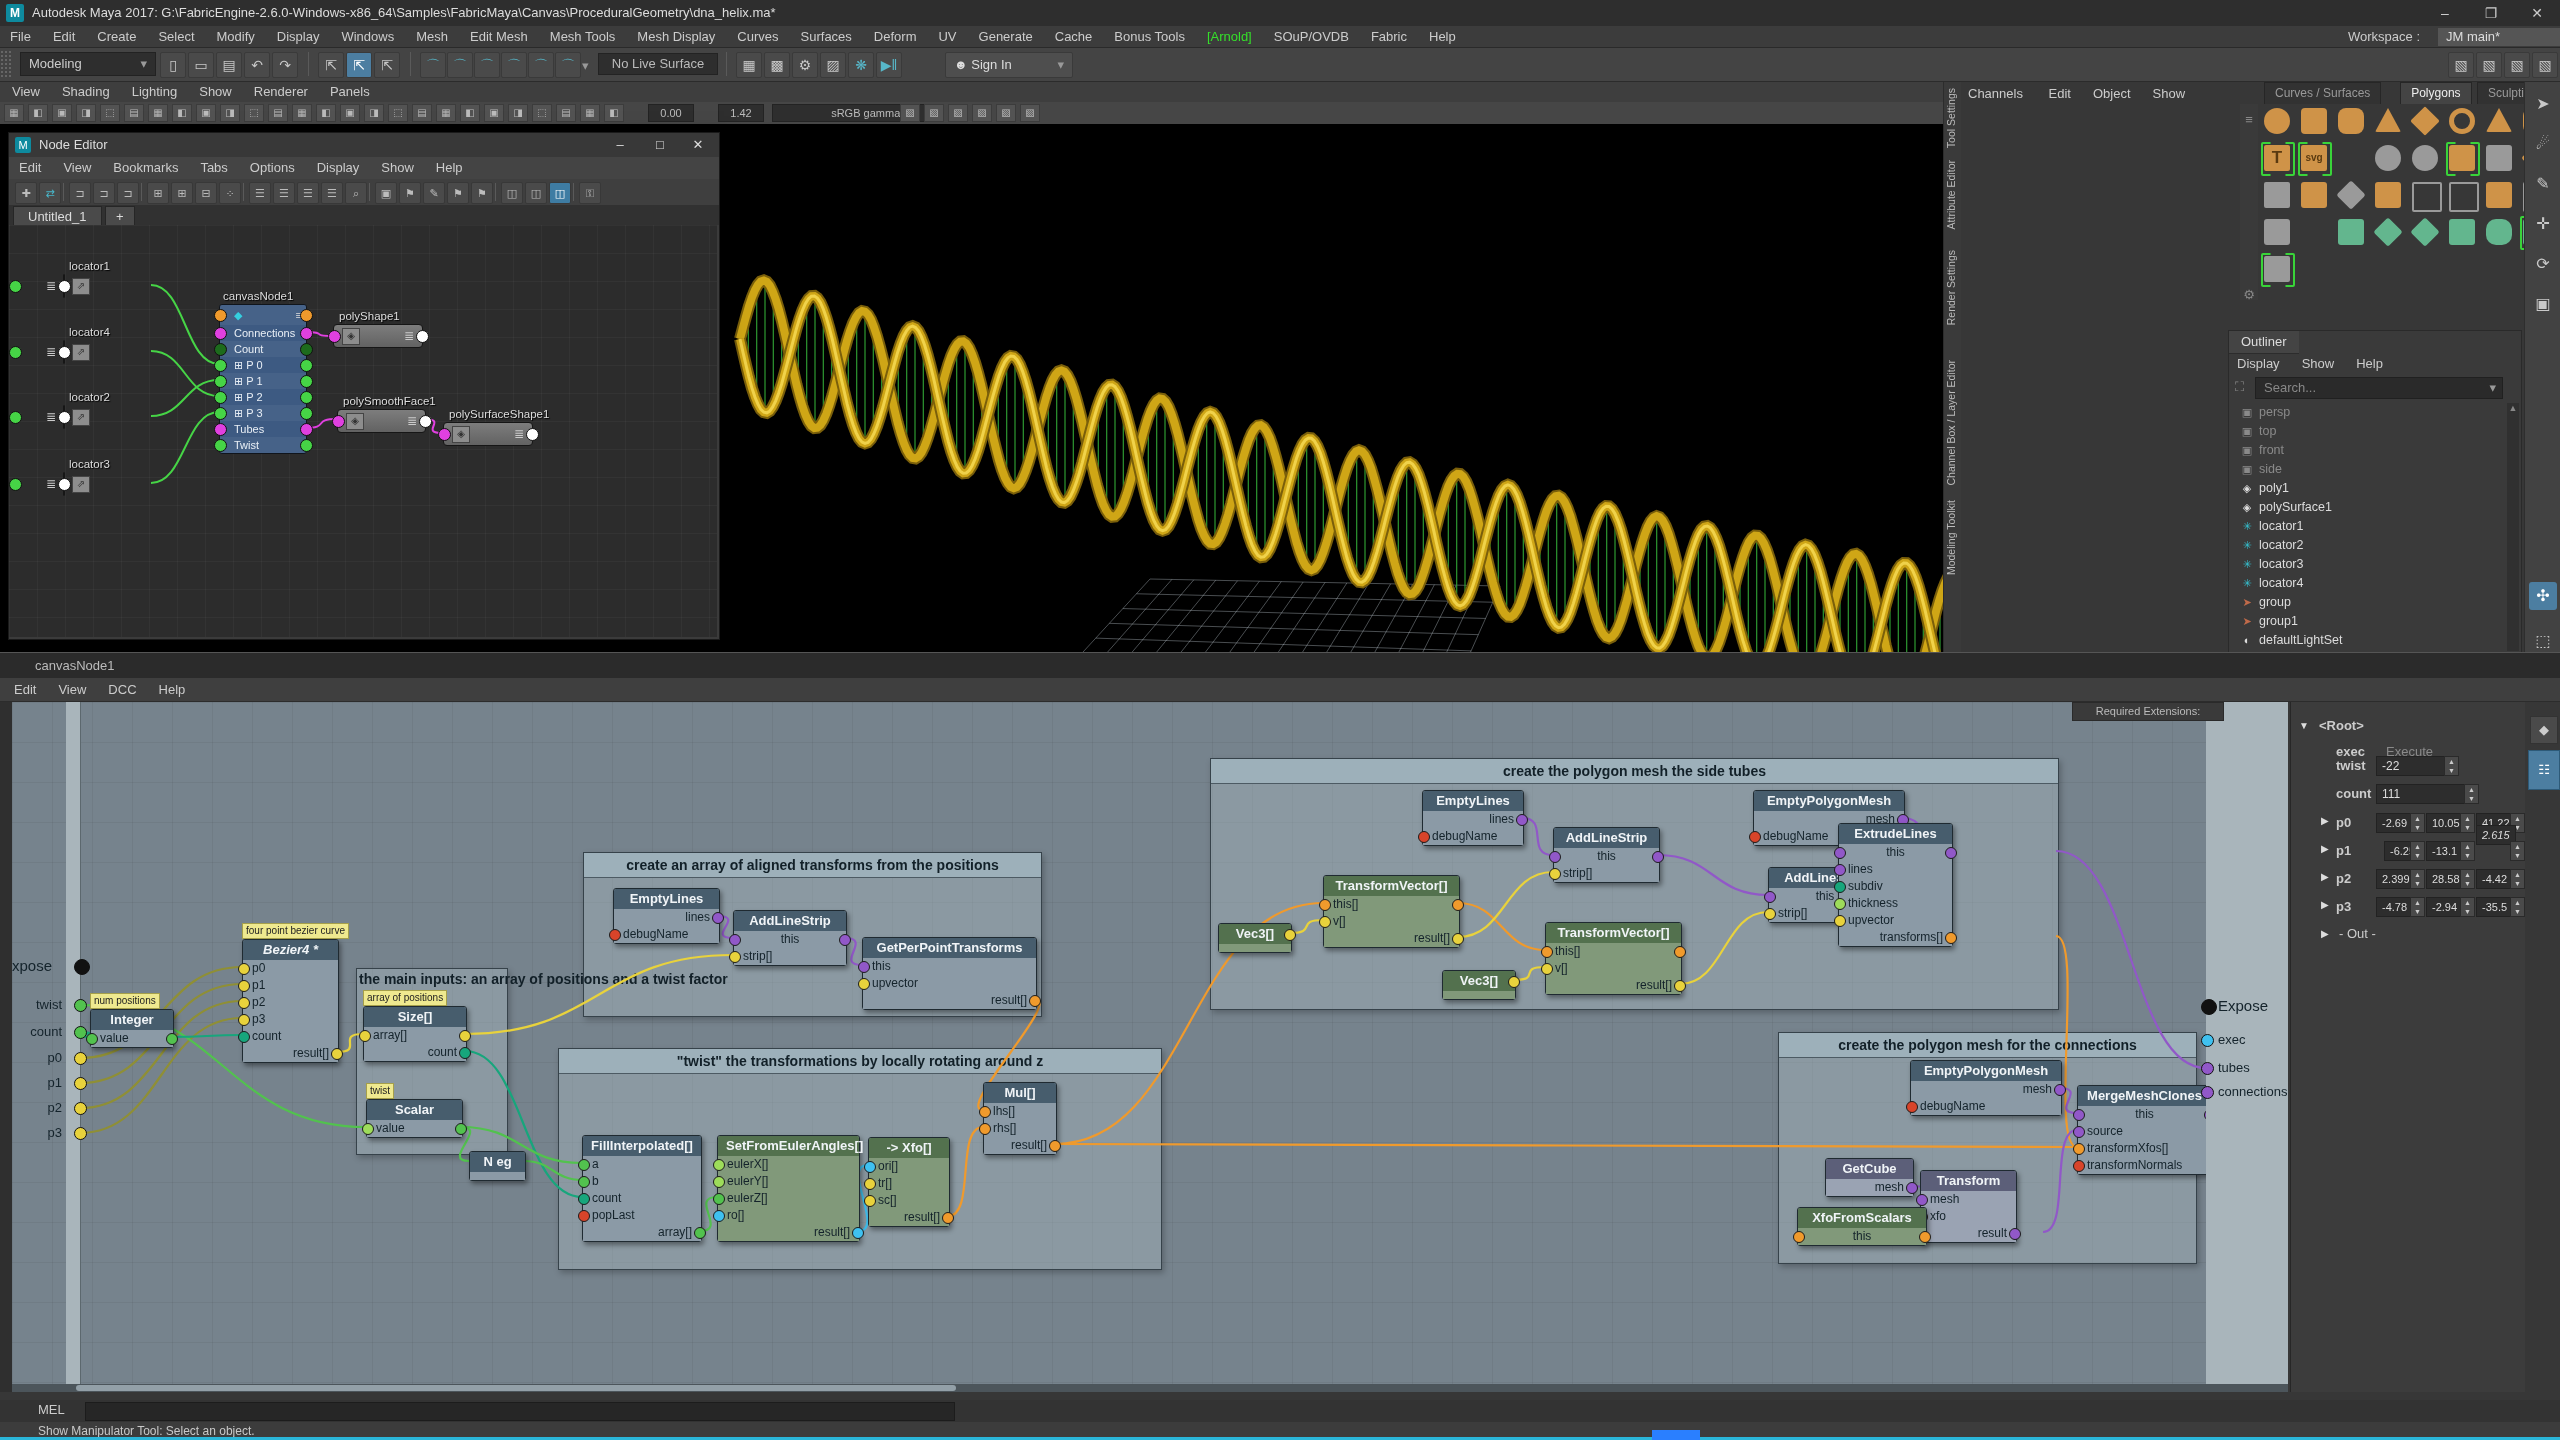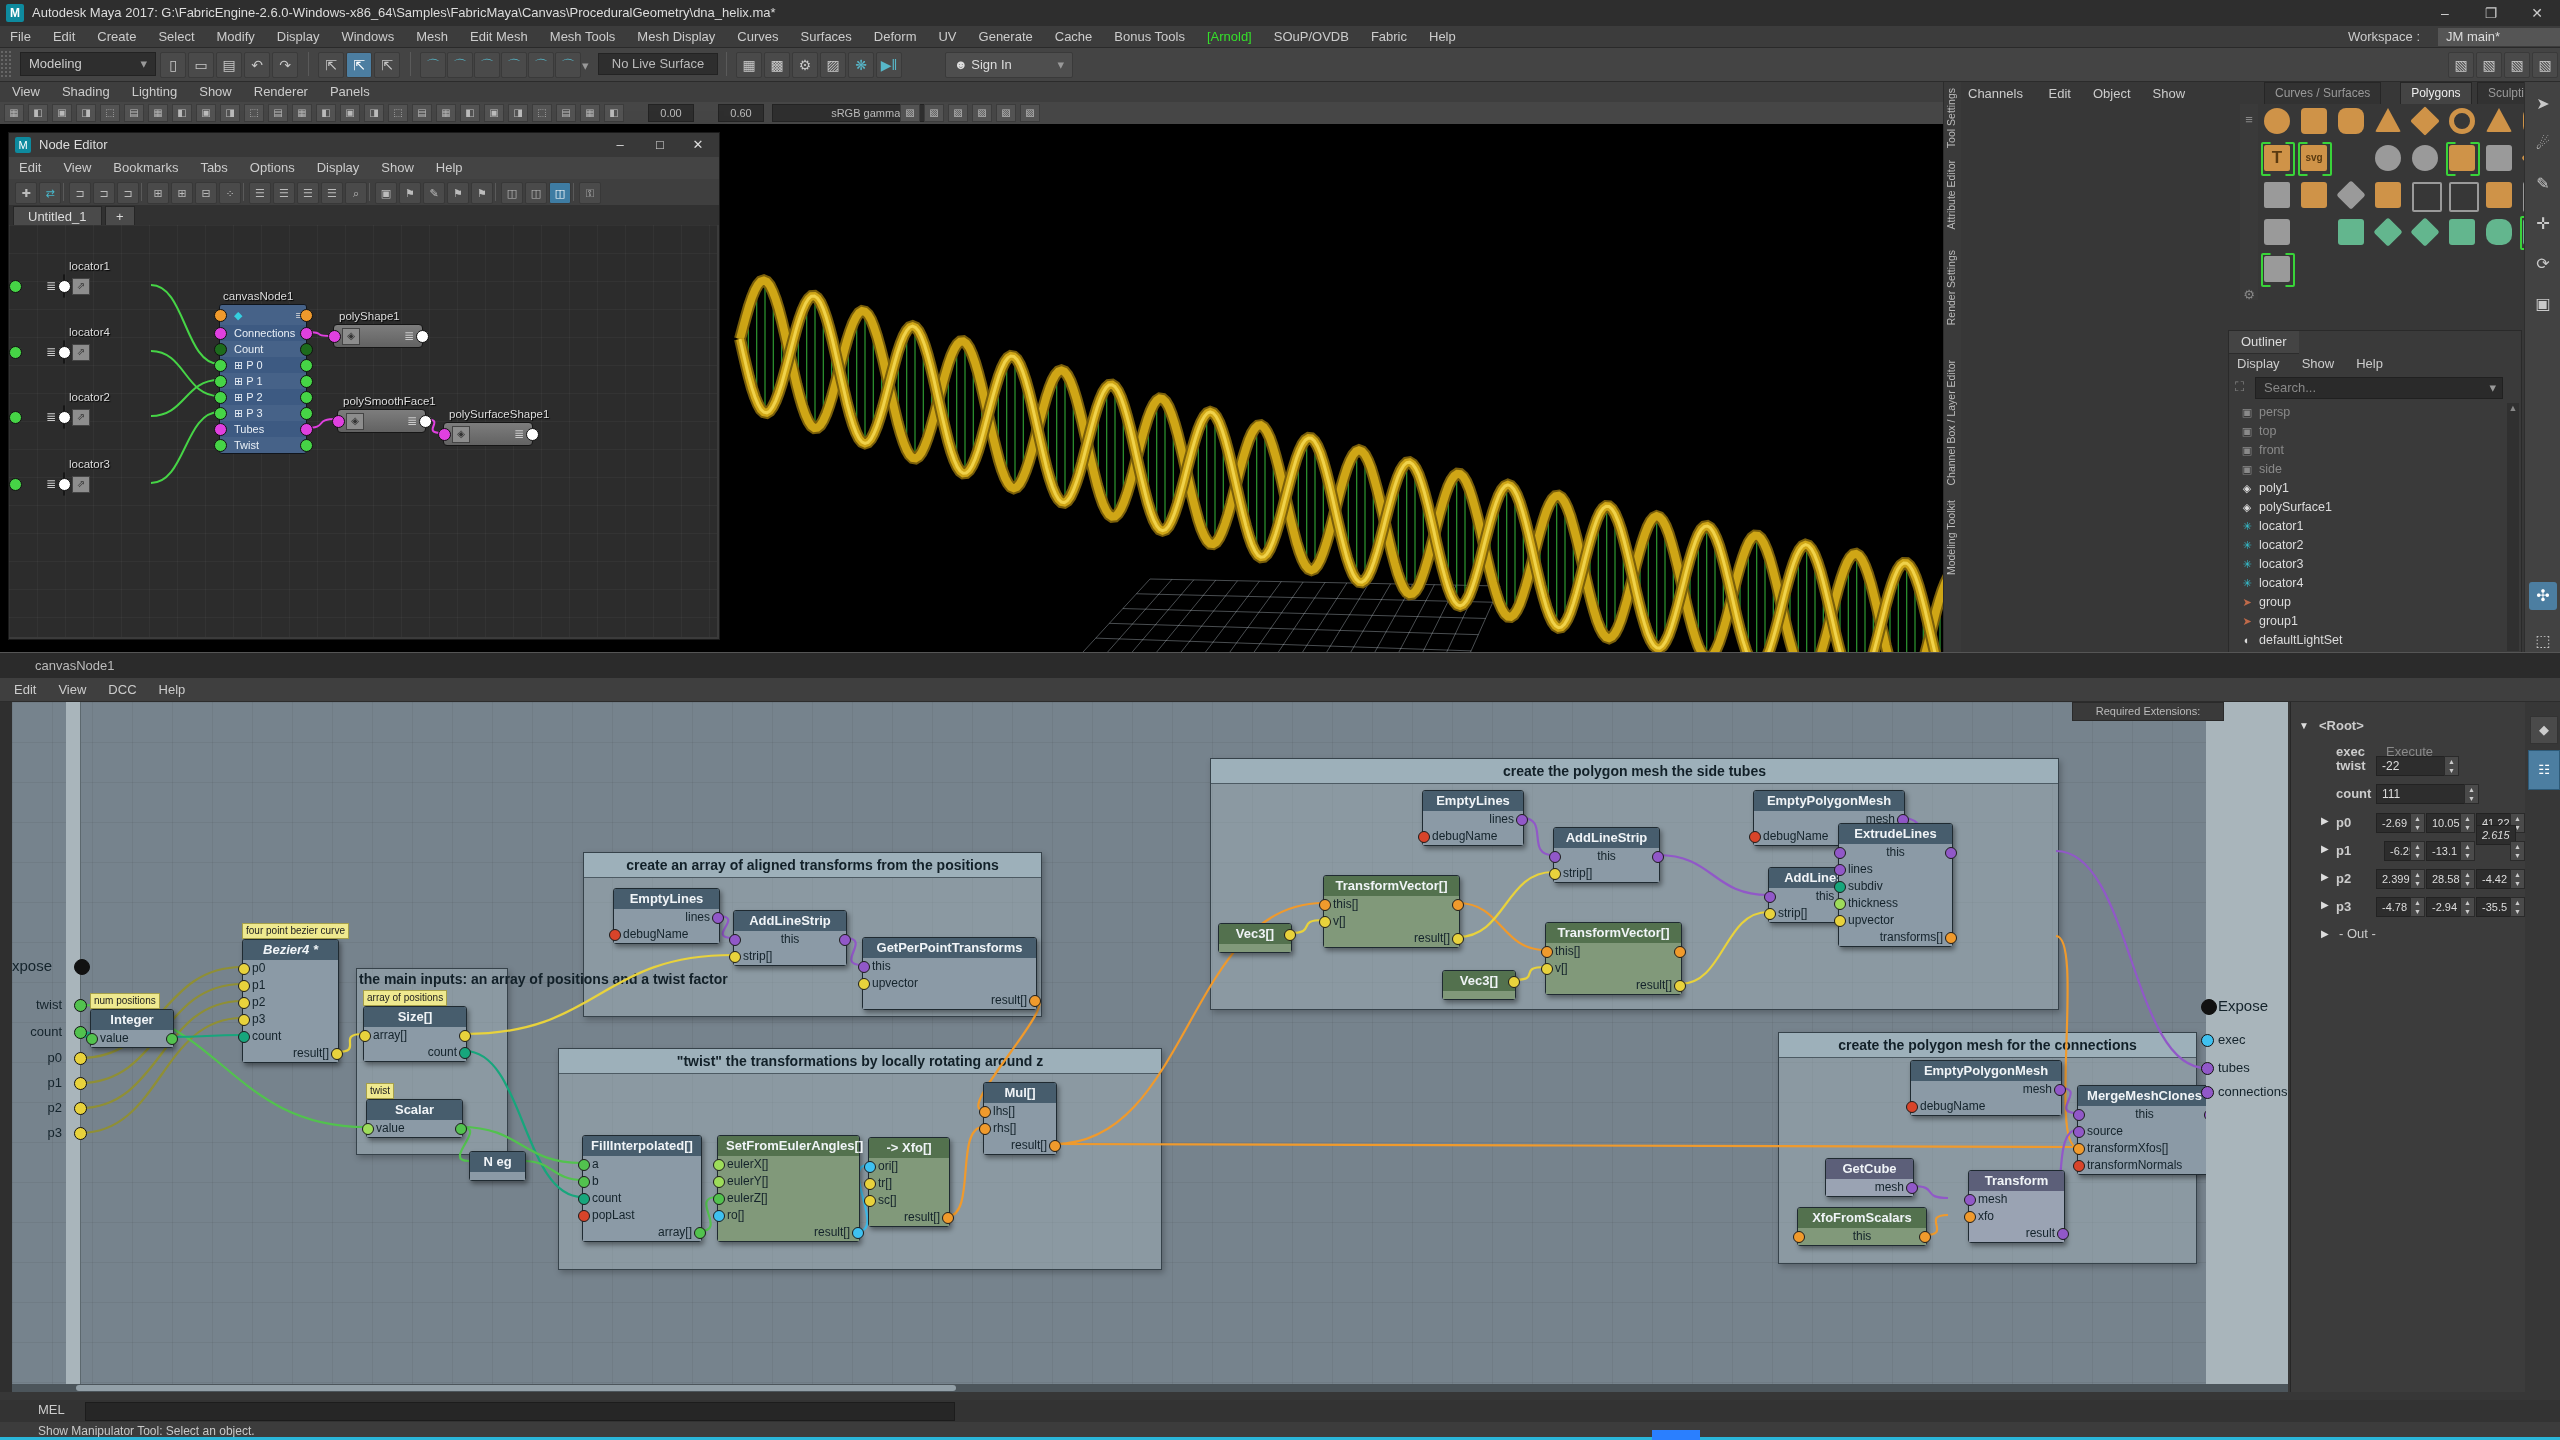--- a/index.html
+++ b/index.html
@@ -195,21 +195,21 @@
       <div class="abs vico" style="position: absolute; left: 412px; top: 2px; width: 18px; height: 16px;">▤</div>
       <div class="abs vico" style="position: absolute; left: 436px; top: 2px; width: 18px; height: 16px;">▦</div>
       <div class="abs vico" style="position: absolute; left: 460px; top: 2px; width: 18px; height: 16px;">◧</div>
       <div class="abs vico" style="position: absolute; left: 484px; top: 2px; width: 18px; height: 16px;">▣</div>
       <div class="abs vico" style="position: absolute; left: 508px; top: 2px; width: 18px; height: 16px;">◨</div>
       <div class="abs vico" style="position: absolute; left: 532px; top: 2px; width: 18px; height: 16px;">⬚</div>
       <div class="abs vico" style="position: absolute; left: 556px; top: 2px; width: 18px; height: 16px;">▤</div>
       <div class="abs vico" style="position: absolute; left: 580px; top: 2px; width: 18px; height: 16px;">▦</div>
       <div class="abs vico" style="position: absolute; left: 604px; top: 2px; width: 18px; height: 16px;">◧</div>
       <div class="abs tfield" style="position: absolute; left: 648px; top: 2px; width: 44px; height: 16px; line-height: 16px; font-size: 11px;">0.00</div>
-      <div class="abs tfield" style="position: absolute; left: 718px; top: 2px; width: 44px; height: 16px; line-height: 16px; font-size: 11px;">0.60</div>
+      <div class="abs tfield" style="position: absolute; left: 718px; top: 2px; width: 44px; height: 16px; line-height: 16px; font-size: 11px;">1.42</div>
       <div class="abs tfield" style="position: absolute; left: 772px; top: 2px; width: 110px; height: 16px; line-height: 16px; font-size: 11px; padding-left: 42px;">sRGB gamma ▾</div>
       <div class="abs vico" style="position: absolute; left: 900px; top: 2px; width: 18px; height: 16px;">▧</div>
       <div class="abs vico" style="position: absolute; left: 924px; top: 2px; width: 18px; height: 16px;">▧</div>
       <div class="abs vico" style="position: absolute; left: 948px; top: 2px; width: 18px; height: 16px;">▧</div>
       <div class="abs vico" style="position: absolute; left: 972px; top: 2px; width: 18px; height: 16px;">▧</div>
       <div class="abs vico" style="position: absolute; left: 996px; top: 2px; width: 18px; height: 16px;">▧</div>
       <div class="abs vico" style="position: absolute; left: 1020px; top: 2px; width: 18px; height: 16px;">▧</div>
     </div>
 
   <div class="abs" id="viewport">
@@ -872,21 +872,21 @@
           <div class="crow">transformXfos[]<div class="cport" style="left: -5px; background: rgb(240, 154, 44);"></div></div>
           <div class="crow">transformNormals<div class="cport" style="left: -5px; background: rgb(216, 68, 42);"></div></div>
         </div>
       </div>
       <div class="cnode s2" style="position: absolute; left: 1813px; top: 456px; width: 87px;">
         <div class="hd">GetCube</div>
         <div class="bd">
           <div class="crow r">mesh<div class="cport" style="right: -5px; background: rgb(145, 88, 200);"></div></div>
         </div>
       </div>
-      <div class="cnode s2" style="position: absolute; left: 1956px; top: 468px; width: 95px;">
+      <div class="cnode s2" style="position: absolute; left: 1908px; top: 468px; width: 95px;">
         <div class="hd">Transform</div>
         <div class="bd">
           <div class="crow">mesh<div class="cport" style="left: -5px; background: rgb(145, 88, 200);"></div></div>
           <div class="crow">xfo<div class="cport" style="left: -5px; background: rgb(240, 154, 44);"></div></div>
           <div class="crow r">result<div class="cport" style="right: -5px; background: rgb(145, 88, 200);"></div></div>
         </div>
       </div>
       <div class="cnode s1" style="position: absolute; left: 1785px; top: 505px; width: 128px;">
         <div class="hd">XfoFromScalars</div>
         <div class="bd">

